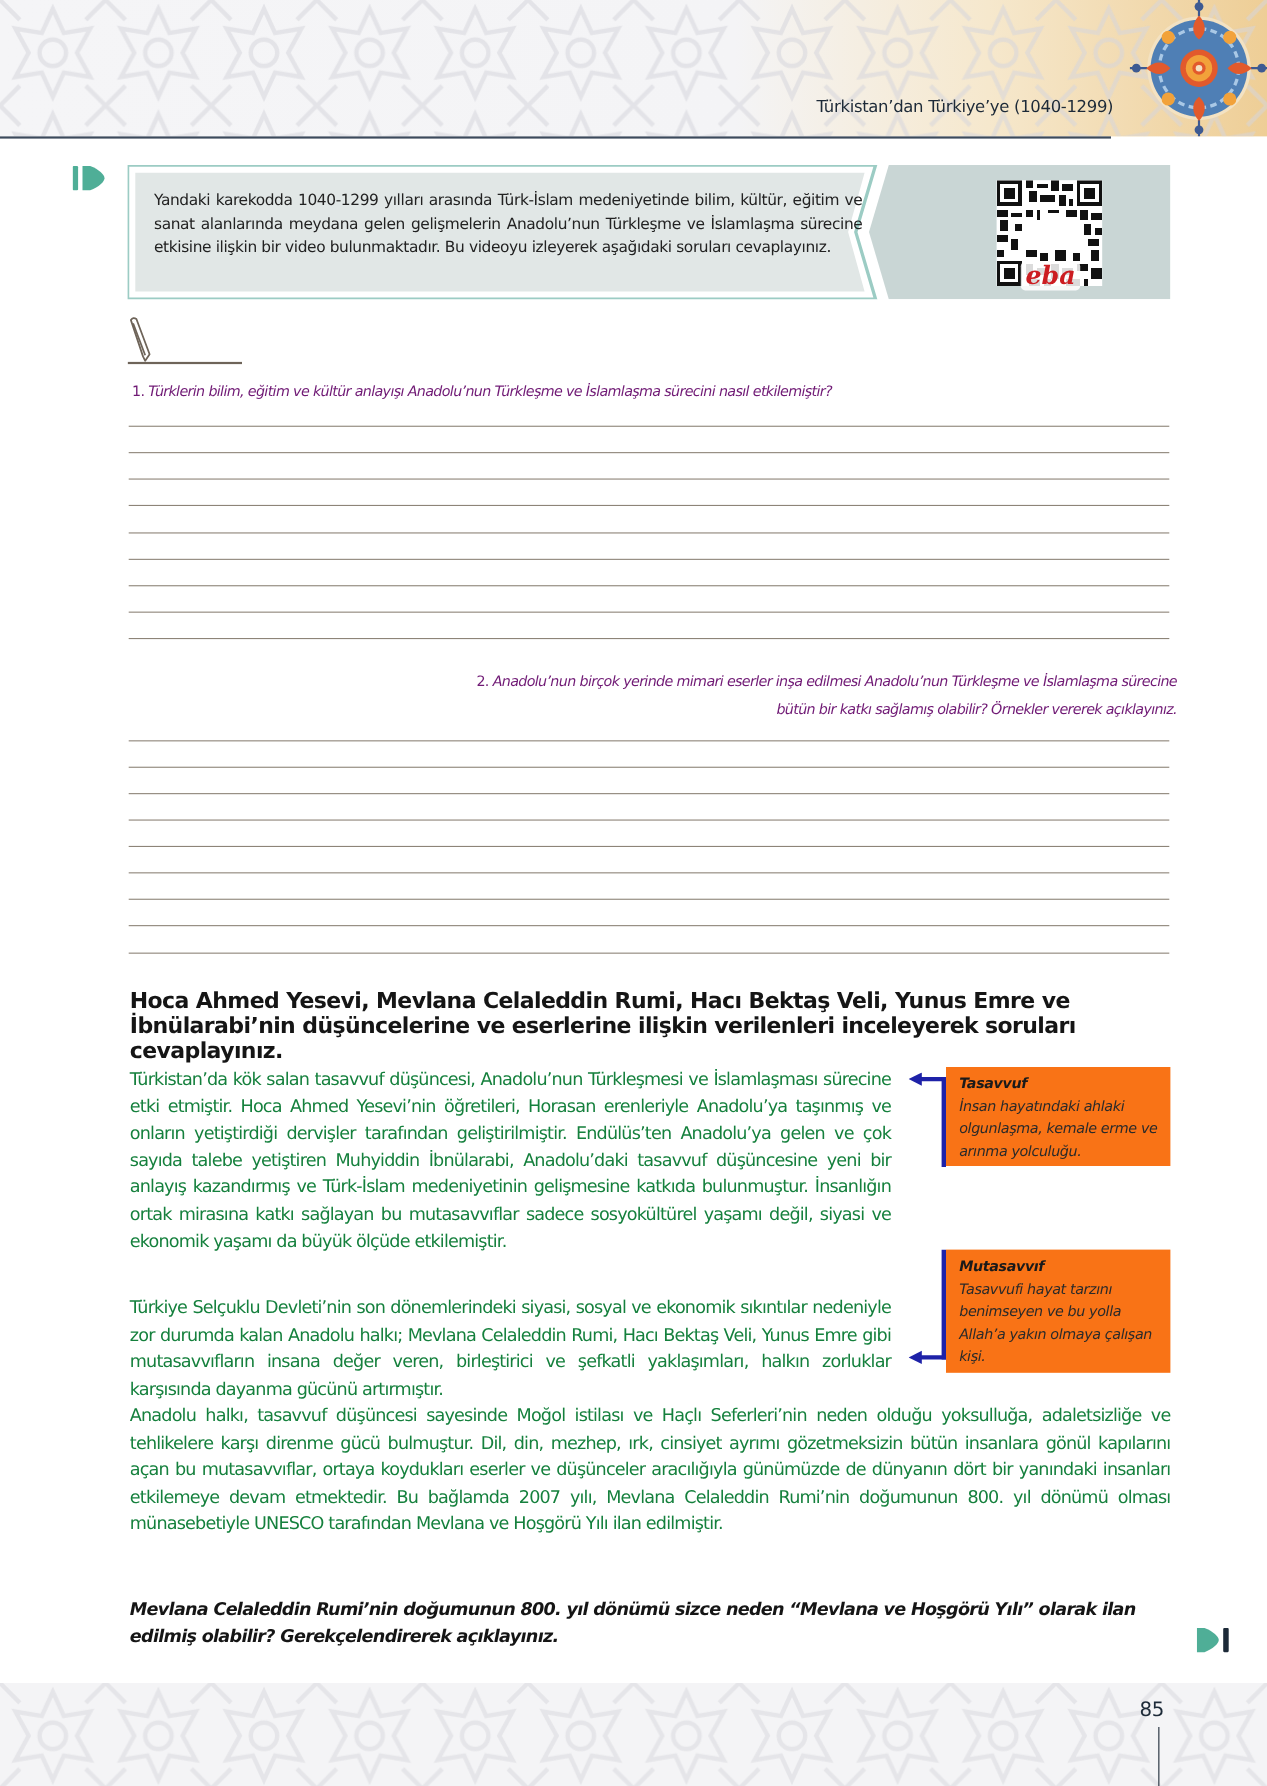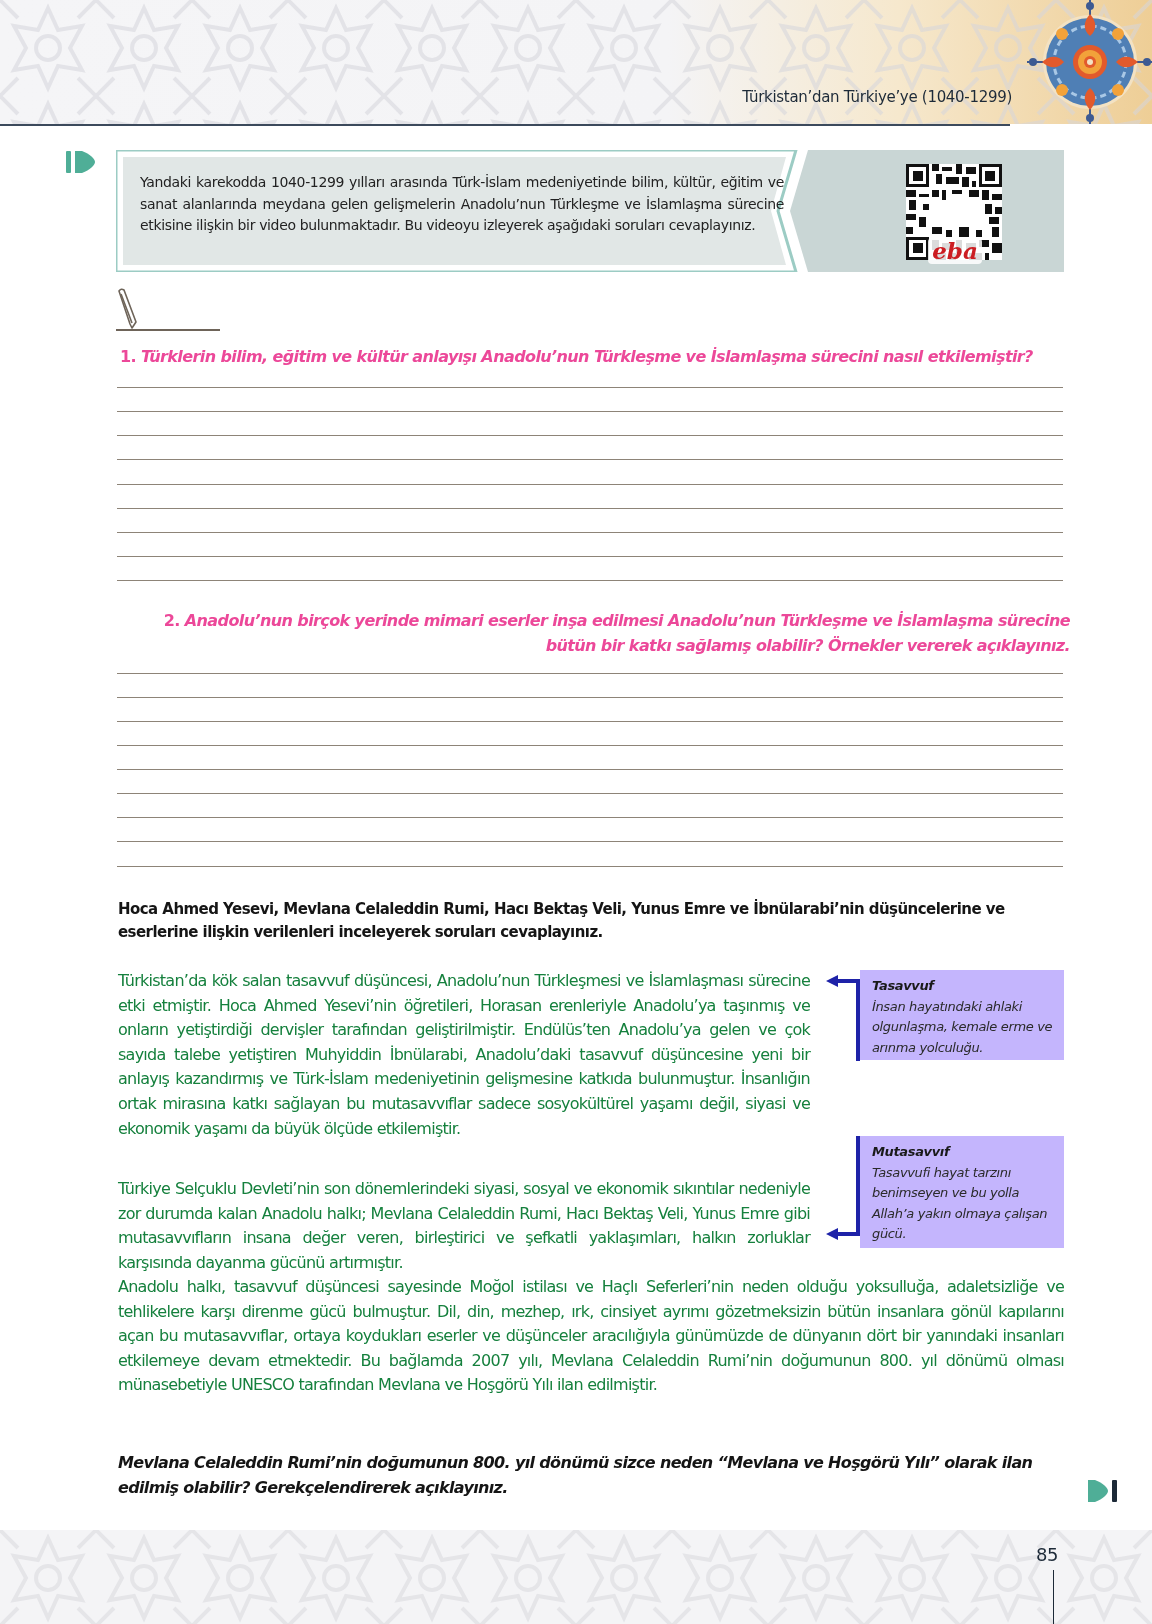--- a/index.html
+++ b/index.html
@@ -57,43 +57,43 @@
     font-size: 23px; color: #cc1d22; text-align: center; line-height: 26px;
     background: rgba(255,255,255,0.85); border-radius: 4px; margin-top: 39px;
   }
 
   
   .pencil { position: absolute; left: 116px; top: 288px; width: 104px; height: 44px; }
 
   
   .q-text {
     position: absolute; left: 120px; width: 950px;
-    font-family: "DejaVu Sans", sans-serif; font-size: 16px; line-height: 25px;
-    font-style: italic; font-weight: bold; color: #ec4899; letter-spacing: -0.6px;
+    font-family: "DejaVu Sans", sans-serif; font-size: 13px; line-height: 25px;
+    font-style: italic; font-weight: normal; color: #701a75; letter-spacing: -0.6px;
   }
   .q-num { font-style: normal; }
   .q-indent { display: block; padding-left: 22px; }
   .answer-lines { position: absolute; left: 117px; width: 946px; }
   .answer-lines div { position: absolute; left: 0; width: 946px; height: 1px; background: #8d8478; }
 
   
   .section-heading {
     position: absolute; left: 118px; top: 898px; width: 948px;
-    font-family: "DejaVu Sans", sans-serif; font-size: 15px; line-height: 23px;
+    font-family: "DejaVu Sans", sans-serif; font-size: 20px; line-height: 23px;
     font-weight: bold; color: #151515; letter-spacing: -0.55px;
   }
   .body-text {
     font-family: "DejaVu Sans", sans-serif; font-size: 16px; line-height: 24.6px;
     color: #15803d; letter-spacing: -0.75px; text-align: justify; margin: 0;
   }
   .para-narrow { position: absolute; left: 118px; width: 692px; }
   .para-wide { position: absolute; left: 118px; width: 946px; }
 
   .gloss {
-    position: absolute; left: 860px; width: 204px; background: #c4b5fd;
+    position: absolute; left: 860px; width: 204px; background: #f97316;
     font-family: "DejaVu Sans", sans-serif; font-size: 13px; line-height: 20.5px;
     color: #2a2a2a; font-style: italic; padding: 6px 6px 6px 12px; box-sizing: border-box;
     letter-spacing: -0.35px;
   }
   .gloss .g-title { font-weight: bold; color: #1a1a1a; display: block; }
   .arrow-svg { position: absolute; }
 
   .final-question {
     position: absolute; left: 118px; top: 1450px; width: 950px;
     font-family: "DejaVu Sans", sans-serif; font-size: 16px; line-height: 25px;
@@ -274,21 +274,21 @@
   <span>İnsan hayatındaki ahlaki olgunlaşma, kemale erme ve arınma yolculuğu.</span>
 </div>
 
 <svg class="arrow-svg" style="left:826px; top:1136px;" width="36" height="106">
   <path d="M32,0 L32,100" stroke="#1e22a8" stroke-width="4" fill="none"></path>
   <path d="M34,98 L10,98" stroke="#1e22a8" stroke-width="4" fill="none"></path>
   <polygon points="0,98 12,92 12,104" fill="#1e22a8"></polygon>
 </svg>
 <div class="gloss" style="top:1136px; height:112px;">
   <span class="g-title">Mutasavvıf</span>
-  <span>Tasavvufi hayat tarzını benimseyen ve bu yolla Allah’a yakın olmaya çalışan gücü.</span>
+  <span>Tasavvufi hayat tarzını benimseyen ve bu yolla Allah’a yakın olmaya çalışan kişi.</span>
 </div>
 
 <div class="final-question">Mevlana Celaleddin Rumi’nin doğumunun 800. yıl dönümü sizce neden “Mevlana ve Hoşgörü Yılı” olarak ilan edilmiş olabilir? Gerekçelendirerek açıklayınız.</div>
 
 <svg class="marker-end" viewBox="0 0 30 24">
   <path d="M0,1 L7,1 C15,4 20,9 20,12 C20,15 15,20 7,23 L0,23 Z" fill="#4fae97"></path>
   <rect x="24" y="1" width="5" height="22" rx="1" fill="#1d2a38"></rect>
 </svg>
 
 <div class="bottom-band">

